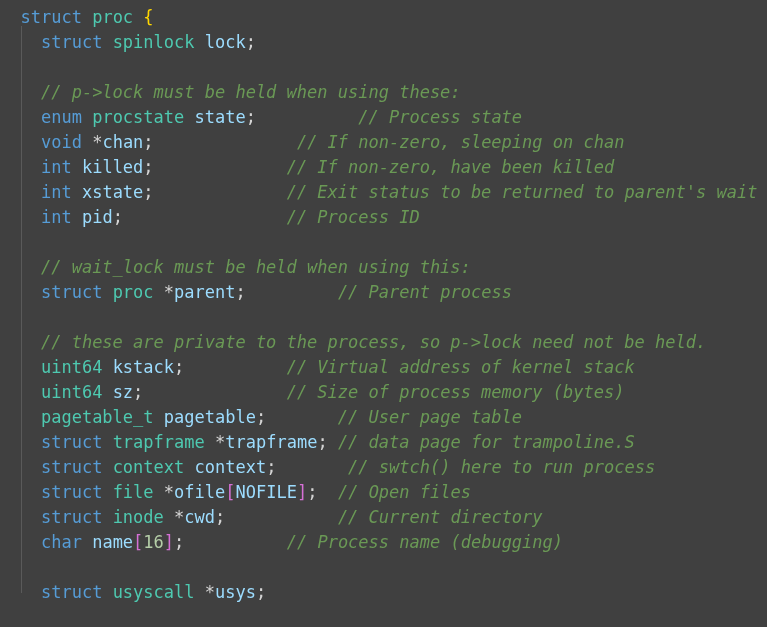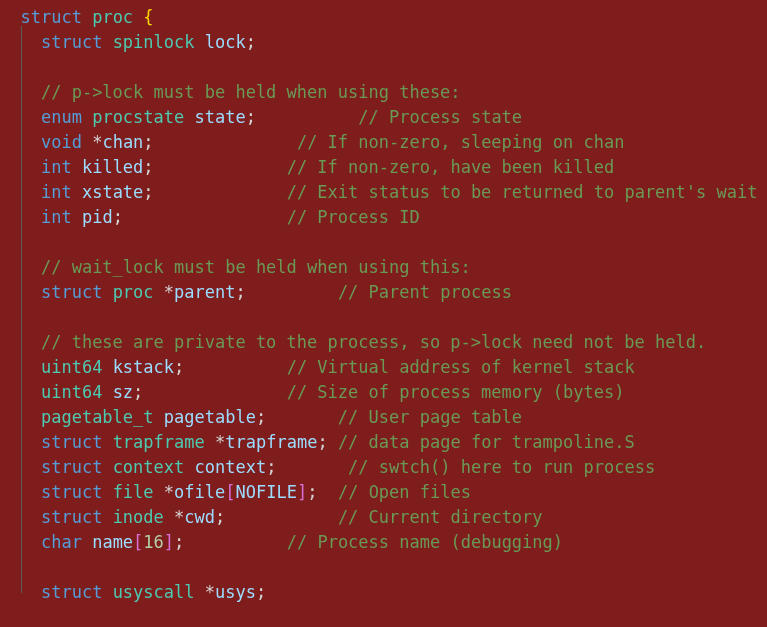--- a/index.html
+++ b/index.html
@@ -56,31 +56,31 @@
     overflow: hidden;
     position: relative;
   }
 
   .ind  { color: transparent; }
 
   
   .kw   { color: #569cd6; }   
   .typ  { color: #4ec9b0; }   
   .var  { color: #9cdcfe; }   
-  .cmt  { color: #6a9955; }   
+  .cmt  { color: #6a9955; font-style: italic; }   
   .num  { color: #b5cea8; }   
   .brk  { color: #d670d6; }   
   .brc  { color: #ffd700; }   
   .pun  { color: #d4d4d4; }   
   .cst  { color: #9cdcfe; }   
 </style>
 </head>
 <body style="background: rgb(37, 37, 38);">
 
-<div id="editor" style="background: #7f1d1d;">
+<div id="editor" style="background: #404040;">
   <div id="indent-guide" style="background: rgb(90, 90, 90);"></div>
   <div id="code">
       <div class="line clipped"><span class="ind">  </span><span class="cmt" style="color: rgb(106, 153, 85);">// </span></div>
       <div class="line"><span class="ind">  </span><span class="kw" style="color: rgb(86, 156, 214);">struct</span><span class="pun" style="color: rgb(212, 212, 212);"> </span><span class="typ" style="color: rgb(78, 201, 176);">proc</span><span class="pun" style="color: rgb(212, 212, 212);"> </span><span class="brc" style="color: rgb(255, 215, 0);">{</span></div>
       <div class="line"><span class="ind">    </span><span class="kw" style="color: rgb(86, 156, 214);">struct</span><span class="pun" style="color: rgb(212, 212, 212);"> </span><span class="typ" style="color: rgb(78, 201, 176);">spinlock</span><span class="pun" style="color: rgb(212, 212, 212);"> </span><span class="var" style="color: rgb(156, 220, 254);">lock</span><span class="pun" style="color: rgb(212, 212, 212);">;</span></div>
       <div class="line">&nbsp;</div>
       <div class="line"><span class="ind">    </span><span class="cmt" style="color: rgb(106, 153, 85);">// p-&gt;lock must be held when using these:</span></div>
       <div class="line"><span class="ind">    </span><span class="kw" style="color: rgb(86, 156, 214);">enum</span><span class="pun" style="color: rgb(212, 212, 212);"> </span><span class="typ" style="color: rgb(78, 201, 176);">procstate</span><span class="pun" style="color: rgb(212, 212, 212);"> </span><span class="var" style="color: rgb(156, 220, 254);">state</span><span class="pun" style="color: rgb(212, 212, 212);">;</span><span class="ind">          </span><span class="cmt" style="color: rgb(106, 153, 85);">// Process state</span></div>
       <div class="line"><span class="ind">    </span><span class="kw" style="color: rgb(86, 156, 214);">void</span><span class="pun" style="color: rgb(212, 212, 212);"> </span><span class="pun" style="color: rgb(212, 212, 212);">*</span><span class="var" style="color: rgb(156, 220, 254);">chan</span><span class="pun" style="color: rgb(212, 212, 212);">;</span><span class="ind">              </span><span class="cmt" style="color: rgb(106, 153, 85);">// If non-zero, sleeping on chan</span></div>
       <div class="line"><span class="ind">    </span><span class="kw" style="color: rgb(86, 156, 214);">int</span><span class="pun" style="color: rgb(212, 212, 212);"> </span><span class="var" style="color: rgb(156, 220, 254);">killed</span><span class="pun" style="color: rgb(212, 212, 212);">;</span><span class="ind">             </span><span class="cmt" style="color: rgb(106, 153, 85);">// If non-zero, have been killed</span></div>

